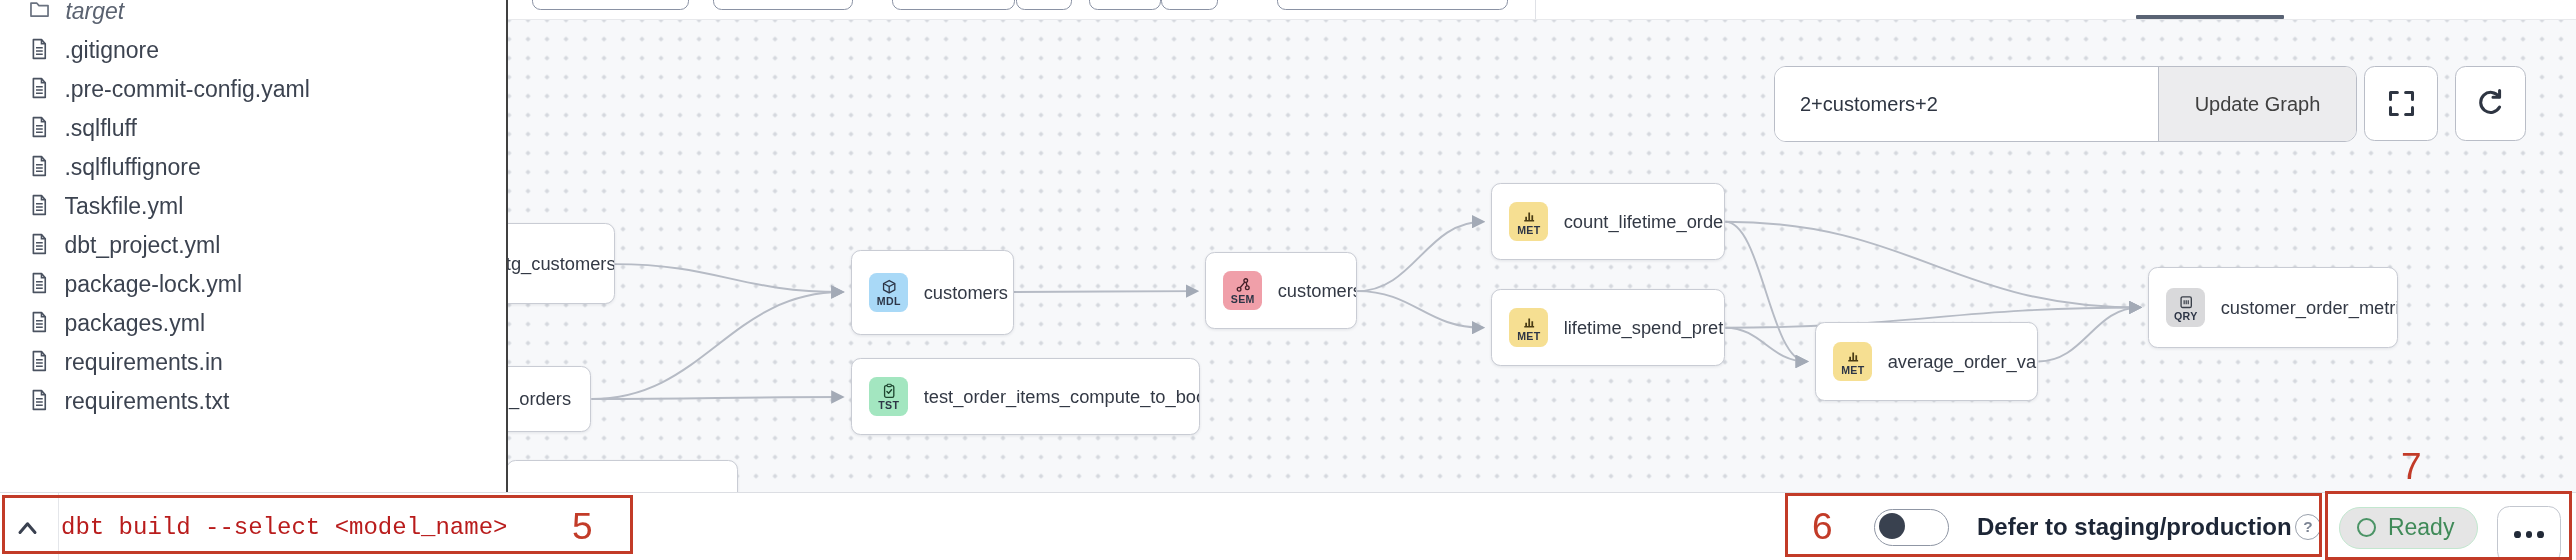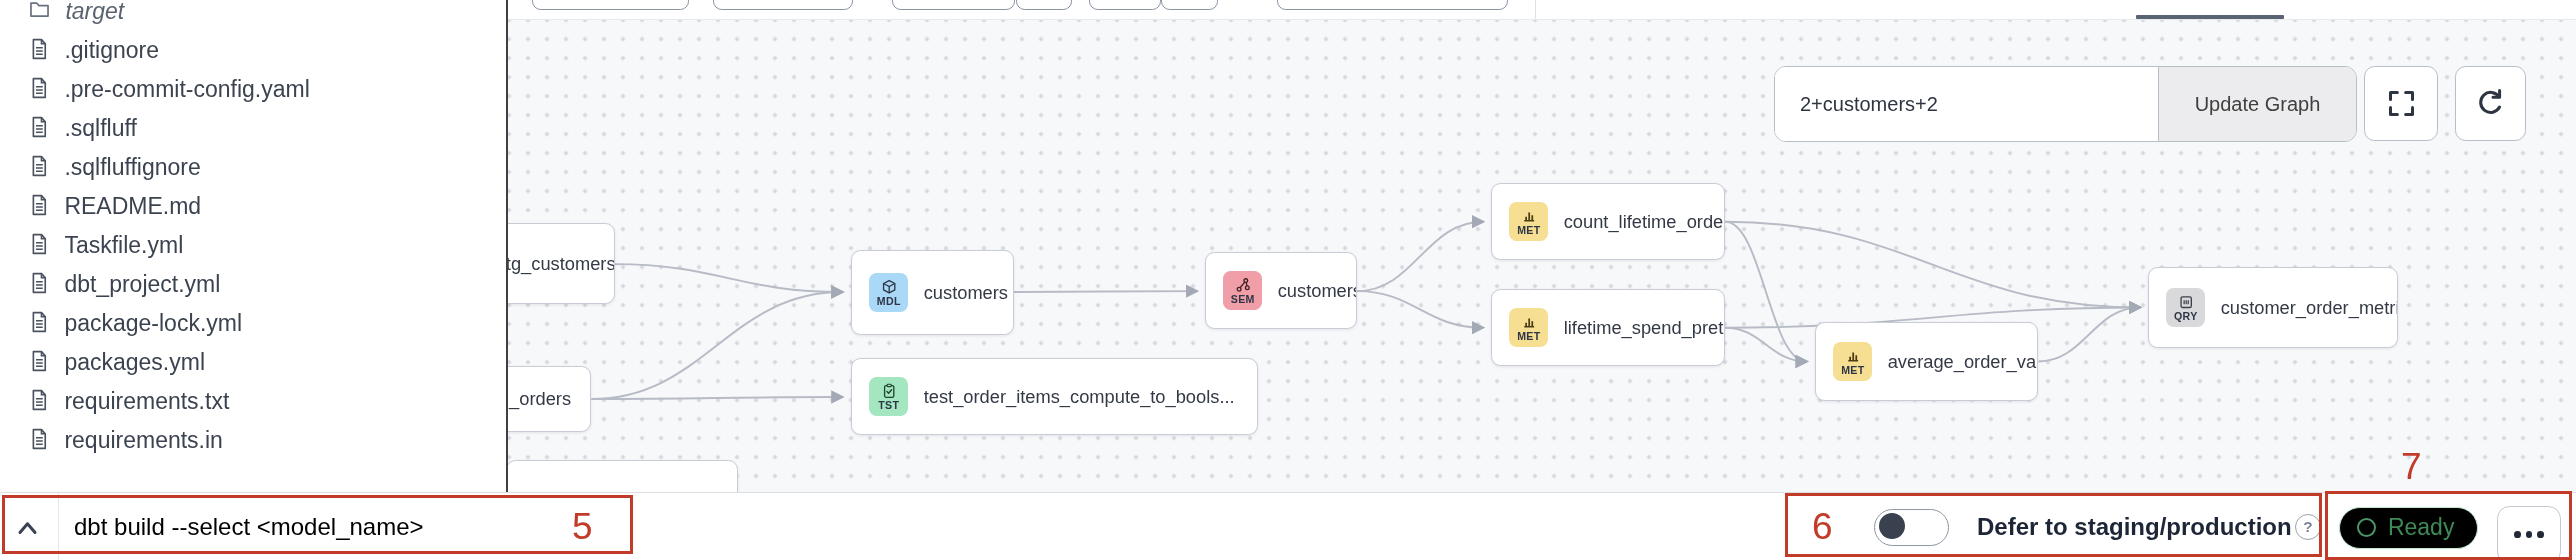--- a/index.html
+++ b/index.html
@@ -46,22 +46,22 @@
   .update-btn{width:198px;display:flex;align-items:center;justify-content:center;font-size:20px;
               color:#404040;background:#ececee;border-left:1.9px solid #b9bdc7;cursor:pointer;box-sizing:border-box;}
   .sq-btn{position:absolute;top:66px;width:74px;height:75px;border:1.9px solid #b9bdc7;border-radius:10.6px;
           background:#fff;display:flex;align-items:center;justify-content:center;cursor:pointer;box-sizing:border-box;}
 
   
   .bottom-bar{position:absolute;left:0;top:492px;width:2576px;height:68px;background:#ffffff;
               border-top:1px solid #dcdee3;z-index:6;box-sizing:border-box;}
   .bb-divider{position:absolute;left:58px;top:0;width:1px;height:68px;background:#e4e6ea;}
   .collapse-btn{position:absolute;left:7.7px;top:19px;width:39px;height:31px;display:flex;align-items:center;justify-content:center;cursor:pointer;}
-  .cmd-input{position:absolute;left:74px;top:0;height:68px;display:flex;align-items:center;
-             font-size:24px;color:#000000;cursor:text;white-space:nowrap;}
+  .cmd-input{position:absolute;left:61px;top:0;height:68px;display:flex;align-items:center;
+             font-size:24px;color:#b91c1c;cursor:text;white-space:nowrap;font-family:Liberation Mono, monospace;}
   .toggle{position:absolute;left:1874px;top:16.4px;width:75px;height:37px;border:1.9px solid #8f96a4;
           border-radius:19px;background:#fff;box-sizing:border-box;cursor:pointer;}
   .toggle .knob{position:absolute;left:3.9px;top:2.9px;width:26px;height:26px;border-radius:50%;background:#39414f;}
   .defer-label{position:absolute;left:1977px;top:0;height:68px;display:flex;align-items:center;
                font-size:24px;font-weight:bold;color:#1d2636;white-space:nowrap;}
   .help-icon{position:absolute;left:2295px;top:21px;width:26px;height:26px;border:1.9px solid #9aa1ad;
              border-radius:50%;box-sizing:border-box;display:flex;align-items:center;justify-content:center;
              font-size:15.4px;color:#7d8594;font-weight:bold;cursor:pointer;}
   .ready-pill{position:absolute;left:2339px;top:13.5px;height:42px;padding:0 23px 0 17.3px;border-radius:21px;
               display:flex;align-items:center;gap:11.6px;box-sizing:border-box;cursor:default;}
@@ -127,21 +127,21 @@
       <div class="node" style="left: 851px; top: 250px; width: 163px; height: 85px;">
         <div class="badge" style="background: rgb(169, 217, 247);">
           <svg width="16.4" height="16.4" viewBox="0 0 16 16">
             <path d="M8 1.5 L13.5 4.4 V10.6 L8 13.5 L2.5 10.6 V4.4 Z" fill="none" stroke="#2d3546" stroke-width="1.3" stroke-linejoin="round"></path>
             <path d="M2.5 4.4 L8 7.3 L13.5 4.4 M8 7.3 V13.5" fill="none" stroke="#2d3546" stroke-width="1.3"></path>
           </svg>
           <span class="btxt">MDL</span>
         </div>
         <span class="nlabel">customers</span>
       </div>
-      <div class="node" style="left: 851px; top: 358px; width: 407px; height: 77px;">
+      <div class="node" style="left: 851px; top: 358px; width: 349px; height: 77px;">
         <div class="badge" style="background: rgb(163, 230, 192);">
           <svg width="16.4" height="16.4" viewBox="0 0 16 16">
             <rect x="3.5" y="2.5" width="9" height="11.5" rx="1.5" fill="none" stroke="#1f4630" stroke-width="1.3"></rect>
             <rect x="6" y="1.2" width="4" height="2.4" rx="0.8" fill="#a3e6c0" stroke="#1f4630" stroke-width="1.1"></rect>
             <path d="M5.8 8.4 L7.4 10 L10.3 6.6" fill="none" stroke="#1f4630" stroke-width="1.4" stroke-linecap="round" stroke-linejoin="round"></path>
           </svg>
           <span class="btxt">TST</span>
         </div>
         <span class="nlabel">test_order_items_compute_to_bools...</span>
       </div>
@@ -271,28 +271,20 @@
               <path d="M5.6 8 H11 M5.6 10.6 H11 M5.6 13.2 H11" stroke="#4a5260" stroke-width="1.2"></path>
             </svg></span>
           <span class="fname">.sqlfluffignore</span>
         </div>
         <div class="file-row">
           <span><svg width="20" height="24" viewBox="0 0 16 18">
               <path d="M3.5 1.5 H10 L13 4.8 V16.5 H3.5 Z" fill="none" stroke="#4a5260" stroke-width="1.3" stroke-linejoin="round"></path>
               <path d="M10 1.5 V4.8 H13" fill="none" stroke="#4a5260" stroke-width="1.3"></path>
               <path d="M5.6 8 H11 M5.6 10.6 H11 M5.6 13.2 H11" stroke="#4a5260" stroke-width="1.2"></path>
             </svg></span>
-          <span class="fname">README.md</span>
-        </div>
-        <div class="file-row">
-          <span><svg width="20" height="24" viewBox="0 0 16 18">
-              <path d="M3.5 1.5 H10 L13 4.8 V16.5 H3.5 Z" fill="none" stroke="#4a5260" stroke-width="1.3" stroke-linejoin="round"></path>
-              <path d="M10 1.5 V4.8 H13" fill="none" stroke="#4a5260" stroke-width="1.3"></path>
-              <path d="M5.6 8 H11 M5.6 10.6 H11 M5.6 13.2 H11" stroke="#4a5260" stroke-width="1.2"></path>
-            </svg></span>
           <span class="fname">Taskfile.yml</span>
         </div>
         <div class="file-row">
           <span><svg width="20" height="24" viewBox="0 0 16 18">
               <path d="M3.5 1.5 H10 L13 4.8 V16.5 H3.5 Z" fill="none" stroke="#4a5260" stroke-width="1.3" stroke-linejoin="round"></path>
               <path d="M10 1.5 V4.8 H13" fill="none" stroke="#4a5260" stroke-width="1.3"></path>
               <path d="M5.6 8 H11 M5.6 10.6 H11 M5.6 13.2 H11" stroke="#4a5260" stroke-width="1.2"></path>
             </svg></span>
           <span class="fname">dbt_project.yml</span>
         </div>
@@ -311,49 +303,49 @@
               <path d="M5.6 8 H11 M5.6 10.6 H11 M5.6 13.2 H11" stroke="#4a5260" stroke-width="1.2"></path>
             </svg></span>
           <span class="fname">packages.yml</span>
         </div>
         <div class="file-row">
           <span><svg width="20" height="24" viewBox="0 0 16 18">
               <path d="M3.5 1.5 H10 L13 4.8 V16.5 H3.5 Z" fill="none" stroke="#4a5260" stroke-width="1.3" stroke-linejoin="round"></path>
               <path d="M10 1.5 V4.8 H13" fill="none" stroke="#4a5260" stroke-width="1.3"></path>
               <path d="M5.6 8 H11 M5.6 10.6 H11 M5.6 13.2 H11" stroke="#4a5260" stroke-width="1.2"></path>
             </svg></span>
+          <span class="fname">requirements.in</span>
+        </div>
+        <div class="file-row">
+          <span><svg width="20" height="24" viewBox="0 0 16 18">
+              <path d="M3.5 1.5 H10 L13 4.8 V16.5 H3.5 Z" fill="none" stroke="#4a5260" stroke-width="1.3" stroke-linejoin="round"></path>
+              <path d="M10 1.5 V4.8 H13" fill="none" stroke="#4a5260" stroke-width="1.3"></path>
+              <path d="M5.6 8 H11 M5.6 10.6 H11 M5.6 13.2 H11" stroke="#4a5260" stroke-width="1.2"></path>
+            </svg></span>
           <span class="fname">requirements.txt</span>
-        </div>
-        <div class="file-row">
-          <span><svg width="20" height="24" viewBox="0 0 16 18">
-              <path d="M3.5 1.5 H10 L13 4.8 V16.5 H3.5 Z" fill="none" stroke="#4a5260" stroke-width="1.3" stroke-linejoin="round"></path>
-              <path d="M10 1.5 V4.8 H13" fill="none" stroke="#4a5260" stroke-width="1.3"></path>
-              <path d="M5.6 8 H11 M5.6 10.6 H11 M5.6 13.2 H11" stroke="#4a5260" stroke-width="1.2"></path>
-            </svg></span>
-          <span class="fname">requirements.in</span>
         </div>
       </div>
   </div>
 
   <div class="bottom-bar">
     <div class="collapse-btn">
       <svg width="25" height="19" viewBox="0 0 20 14">
         <path d="M4 11 L10 4 L16 11" fill="none" stroke="#3a4150" stroke-width="2.4" stroke-linecap="round" stroke-linejoin="round"></path>
       </svg>
     </div>
     <div class="bb-divider"></div>
     <div class="cmd-input">dbt build --select &lt;model_name&gt;</div>
 
     <div class="toggle">
       <div class="knob"></div>
     </div>
     <div class="defer-label">Defer to staging/production</div>
     <div class="help-icon">?</div>
 
-    <div class="ready-pill" style="background: #000000; border: 1px solid rgb(194, 231, 207);">
+    <div class="ready-pill" style="background: #e5e5e5; border: 1px solid rgb(194, 231, 207);">
       <div class="ready-ring"></div>
       <div class="ready-text" style="color: rgb(63, 138, 88);">Ready</div>
     </div>
     <div class="more-btn">
       <i></i>
         <i></i>
         <i></i>
     </div>
   </div>
 

